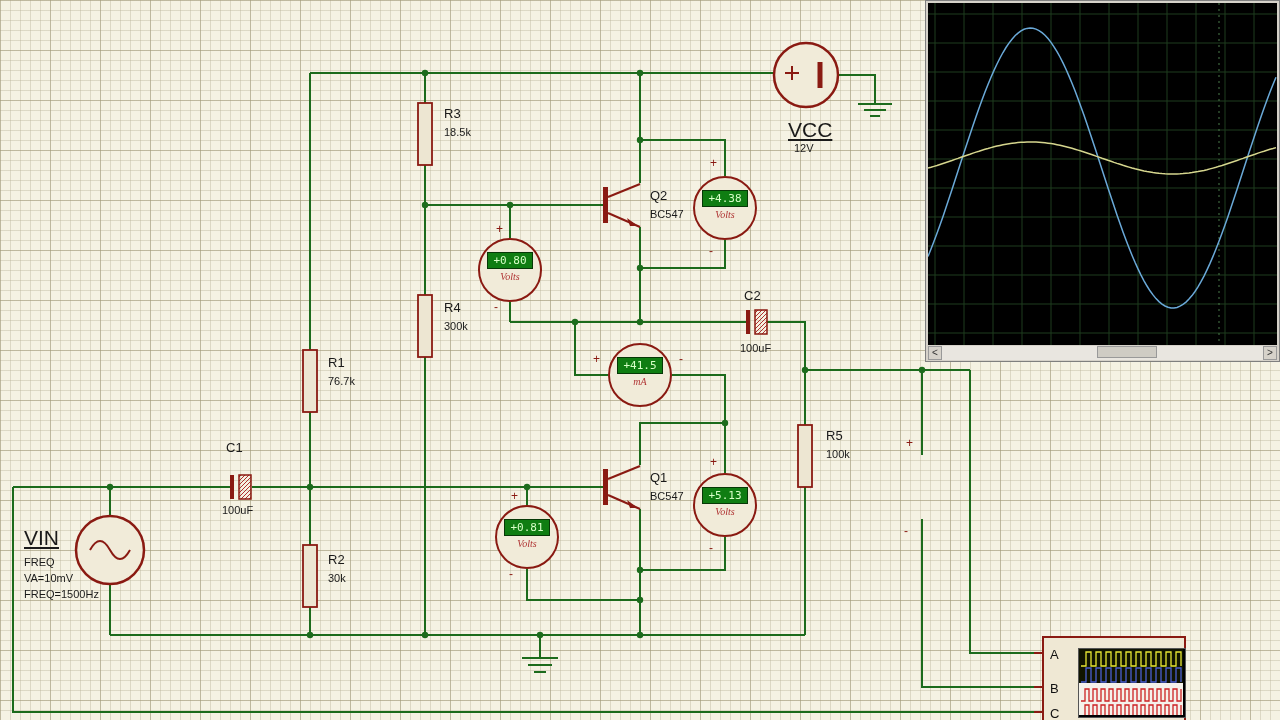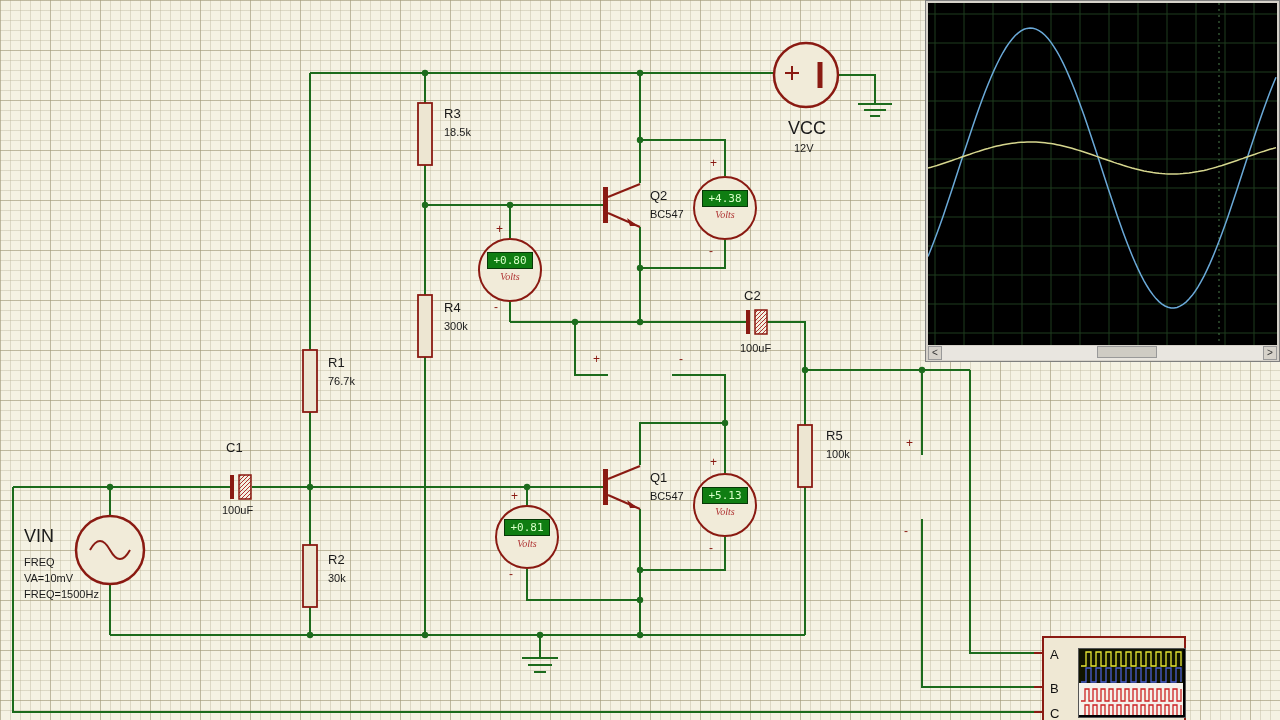--- a/index.html
+++ b/index.html
@@ -16,21 +16,21 @@
   }
   svg.sch{position:absolute;left:0;top:0;}
   .wire{stroke:var(--wire);stroke-width:2;fill:none;}
   .dot{fill:var(--wire);}
   .comp{stroke:var(--component);stroke-width:2;fill:none;}
   .comp-thick{stroke:var(--component);stroke-width:5;fill:none;}
   .comp-fill{fill:var(--component);}
   .rbody{fill:#ede6d2;stroke:var(--component);stroke-width:1.8;}
   .cbody{fill:#f1ebd9;stroke:var(--component);stroke-width:2.5;}
   .ref{position:absolute;font-size:13px;color:#1a1a1a;white-space:nowrap;}
-  .ref.big{font-size:18px;}
+  .ref.big{font-size:21px;text-decoration:underline;}
   .val{position:absolute;font-size:11px;color:#1a1a1a;white-space:nowrap;}
   .meter{position:absolute;width:64px;height:64px;border:2px solid var(--component);
     border-radius:50%;background:#f1ebd9;box-sizing:border-box;
     display:flex;flex-direction:column;align-items:center;}
   .lcd{margin-top:12px;width:46px;height:17px;background:var(--lcd-bg);
     border:1px solid #063806;color:var(--lcd-text);
     font:11px/16px "DejaVu Sans Mono",monospace;text-align:center;box-sizing:border-box;}
   .unit{font:italic 10px "Liberation Serif",serif;color:#b03434;margin-top:2px;}
   .pol{position:absolute;font:12px "Liberation Sans",sans-serif;color:var(--component);}
   .scope-window{position:absolute;background:#d6d2ca;border:1px solid #7f7f7f;
@@ -221,20 +221,24 @@
   <span class="pol" style="left:496px;top:222px">+</span>
   <span class="pol" style="left:494px;top:300px">-</span>
 
   <div class="meter" style="left:693px;top:176px">
     <div class="lcd">+4.38</div>
     <div class="unit">Volts</div>
   </div>
   <span class="pol" style="left:710px;top:156px">+</span>
   <span class="pol" style="left:709px;top:244px">-</span>
 
+  <div class="meter" style="left:608px;top:343px">
+    <div class="lcd">+41.5</div>
+    <div class="unit">mA</div>
+  </div>
   <span class="pol" style="left:593px;top:352px">+</span>
   <span class="pol" style="left:679px;top:352px">-</span>
 
   <div class="meter" style="left:495px;top:505px">
     <div class="lcd">+0.81</div>
     <div class="unit">Volts</div>
   </div>
   <span class="pol" style="left:511px;top:489px">+</span>
   <span class="pol" style="left:509px;top:567px">-</span>
 

